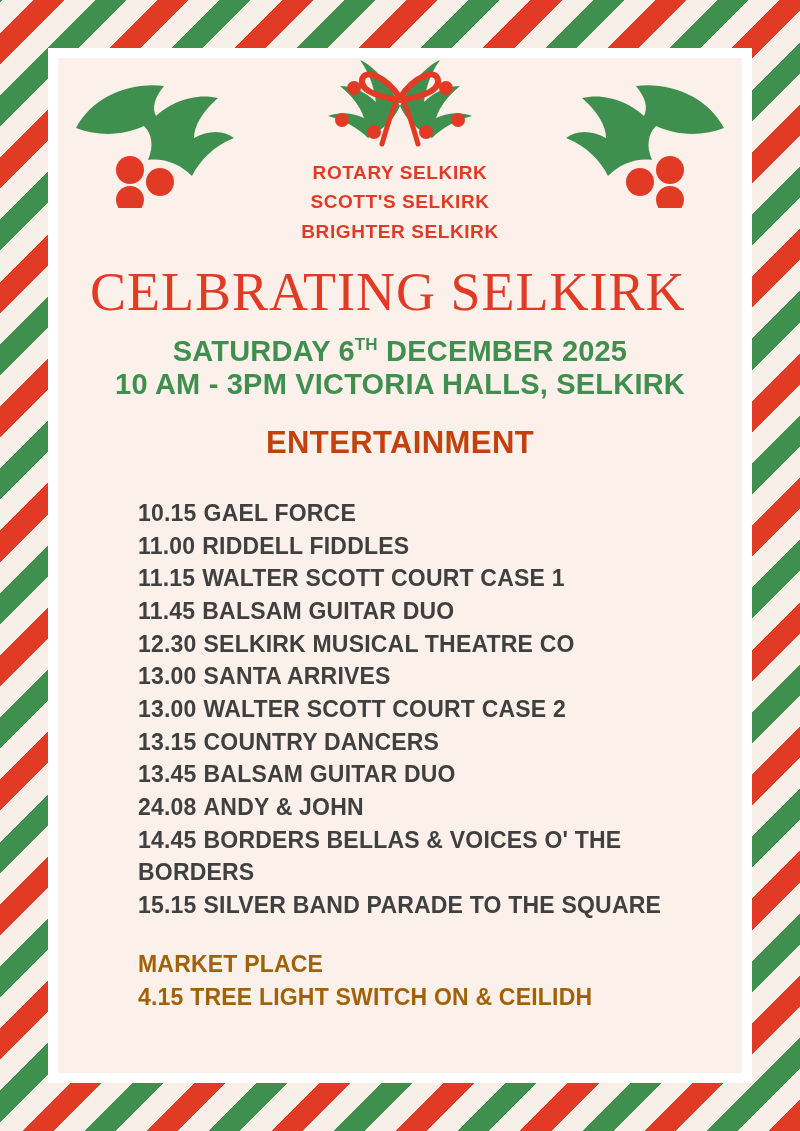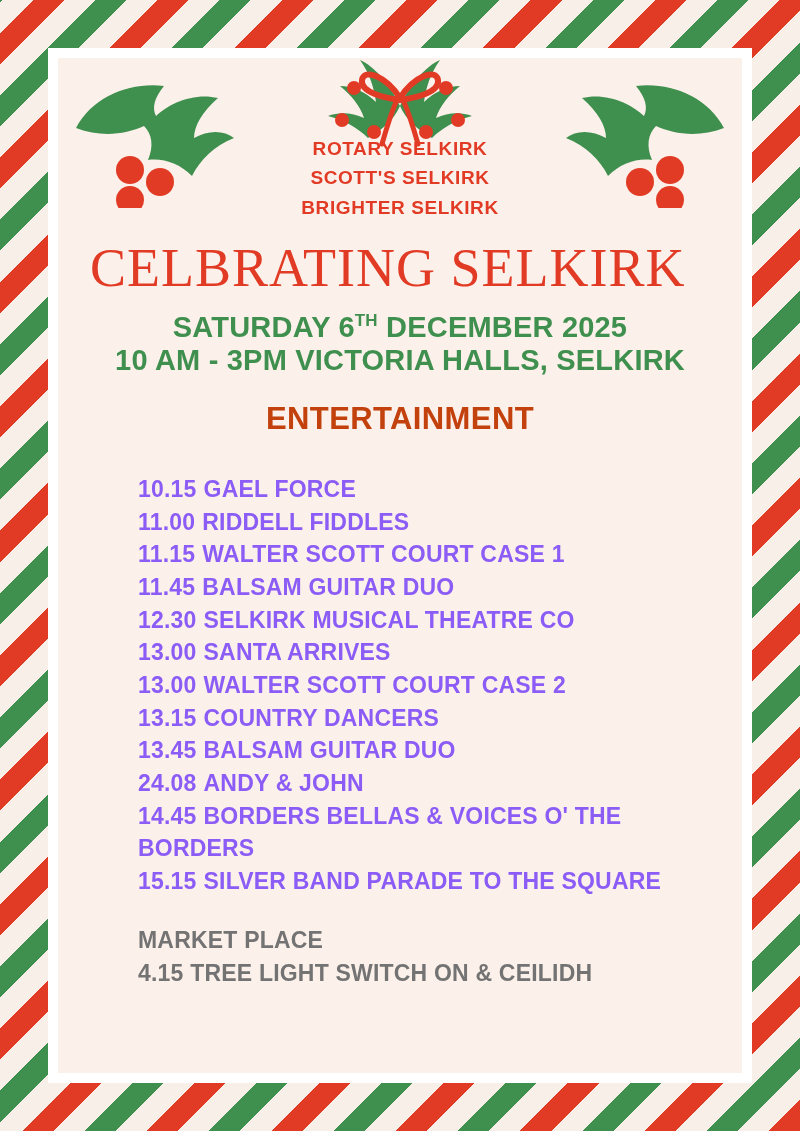--- a/index.html
+++ b/index.html
@@ -56,21 +56,21 @@
   .holly {
     position: absolute;
     pointer-events: none;
   }
   .holly-left { left: 10px; top: 10px; }
   .holly-right { right: 10px; top: 10px; }
   .mistletoe { left: 50%; transform: translateX(-50%); top: 0px; }
 
   
   .org-lines {
-    margin-top: 76px;
+    margin-top: 100px;
     text-align: center;
     color: #e23b25;
     font-weight: bold;
     font-size: 19px;
     letter-spacing: 0.6px;
     line-height: 1.55;
   }
   .title {
     margin-top: 18px;
     font-family: "Liberation Serif", serif;
@@ -106,42 +106,42 @@
     letter-spacing: 0.4px;
   }
 
   
   .schedule {
     margin-top: 36px;
     padding-left: 48px;
     padding-right: 10px;
   }
   .sched-row {
-    color: #8b5cf6;
+    color: #404040;
     font-weight: bold;
     font-size: 23px;
     line-height: 1.42;
     letter-spacing: 0.2px;
   }
   .sched-time {
     display: inline;
   }
   .sched-label {
     display: inline;
     margin-left: 7px;
   }
 
   
   .notes {
     margin-top: 26px;
     padding-left: 48px;
     padding-right: 10px;
   }
   .note-row {
-    color: #737373;
+    color: #a16207;
     font-weight: bold;
     font-size: 23px;
     line-height: 1.45;
     letter-spacing: 0.2px;
   }
 </style>
 </head>
 <body>
 
 <div class="poster">

